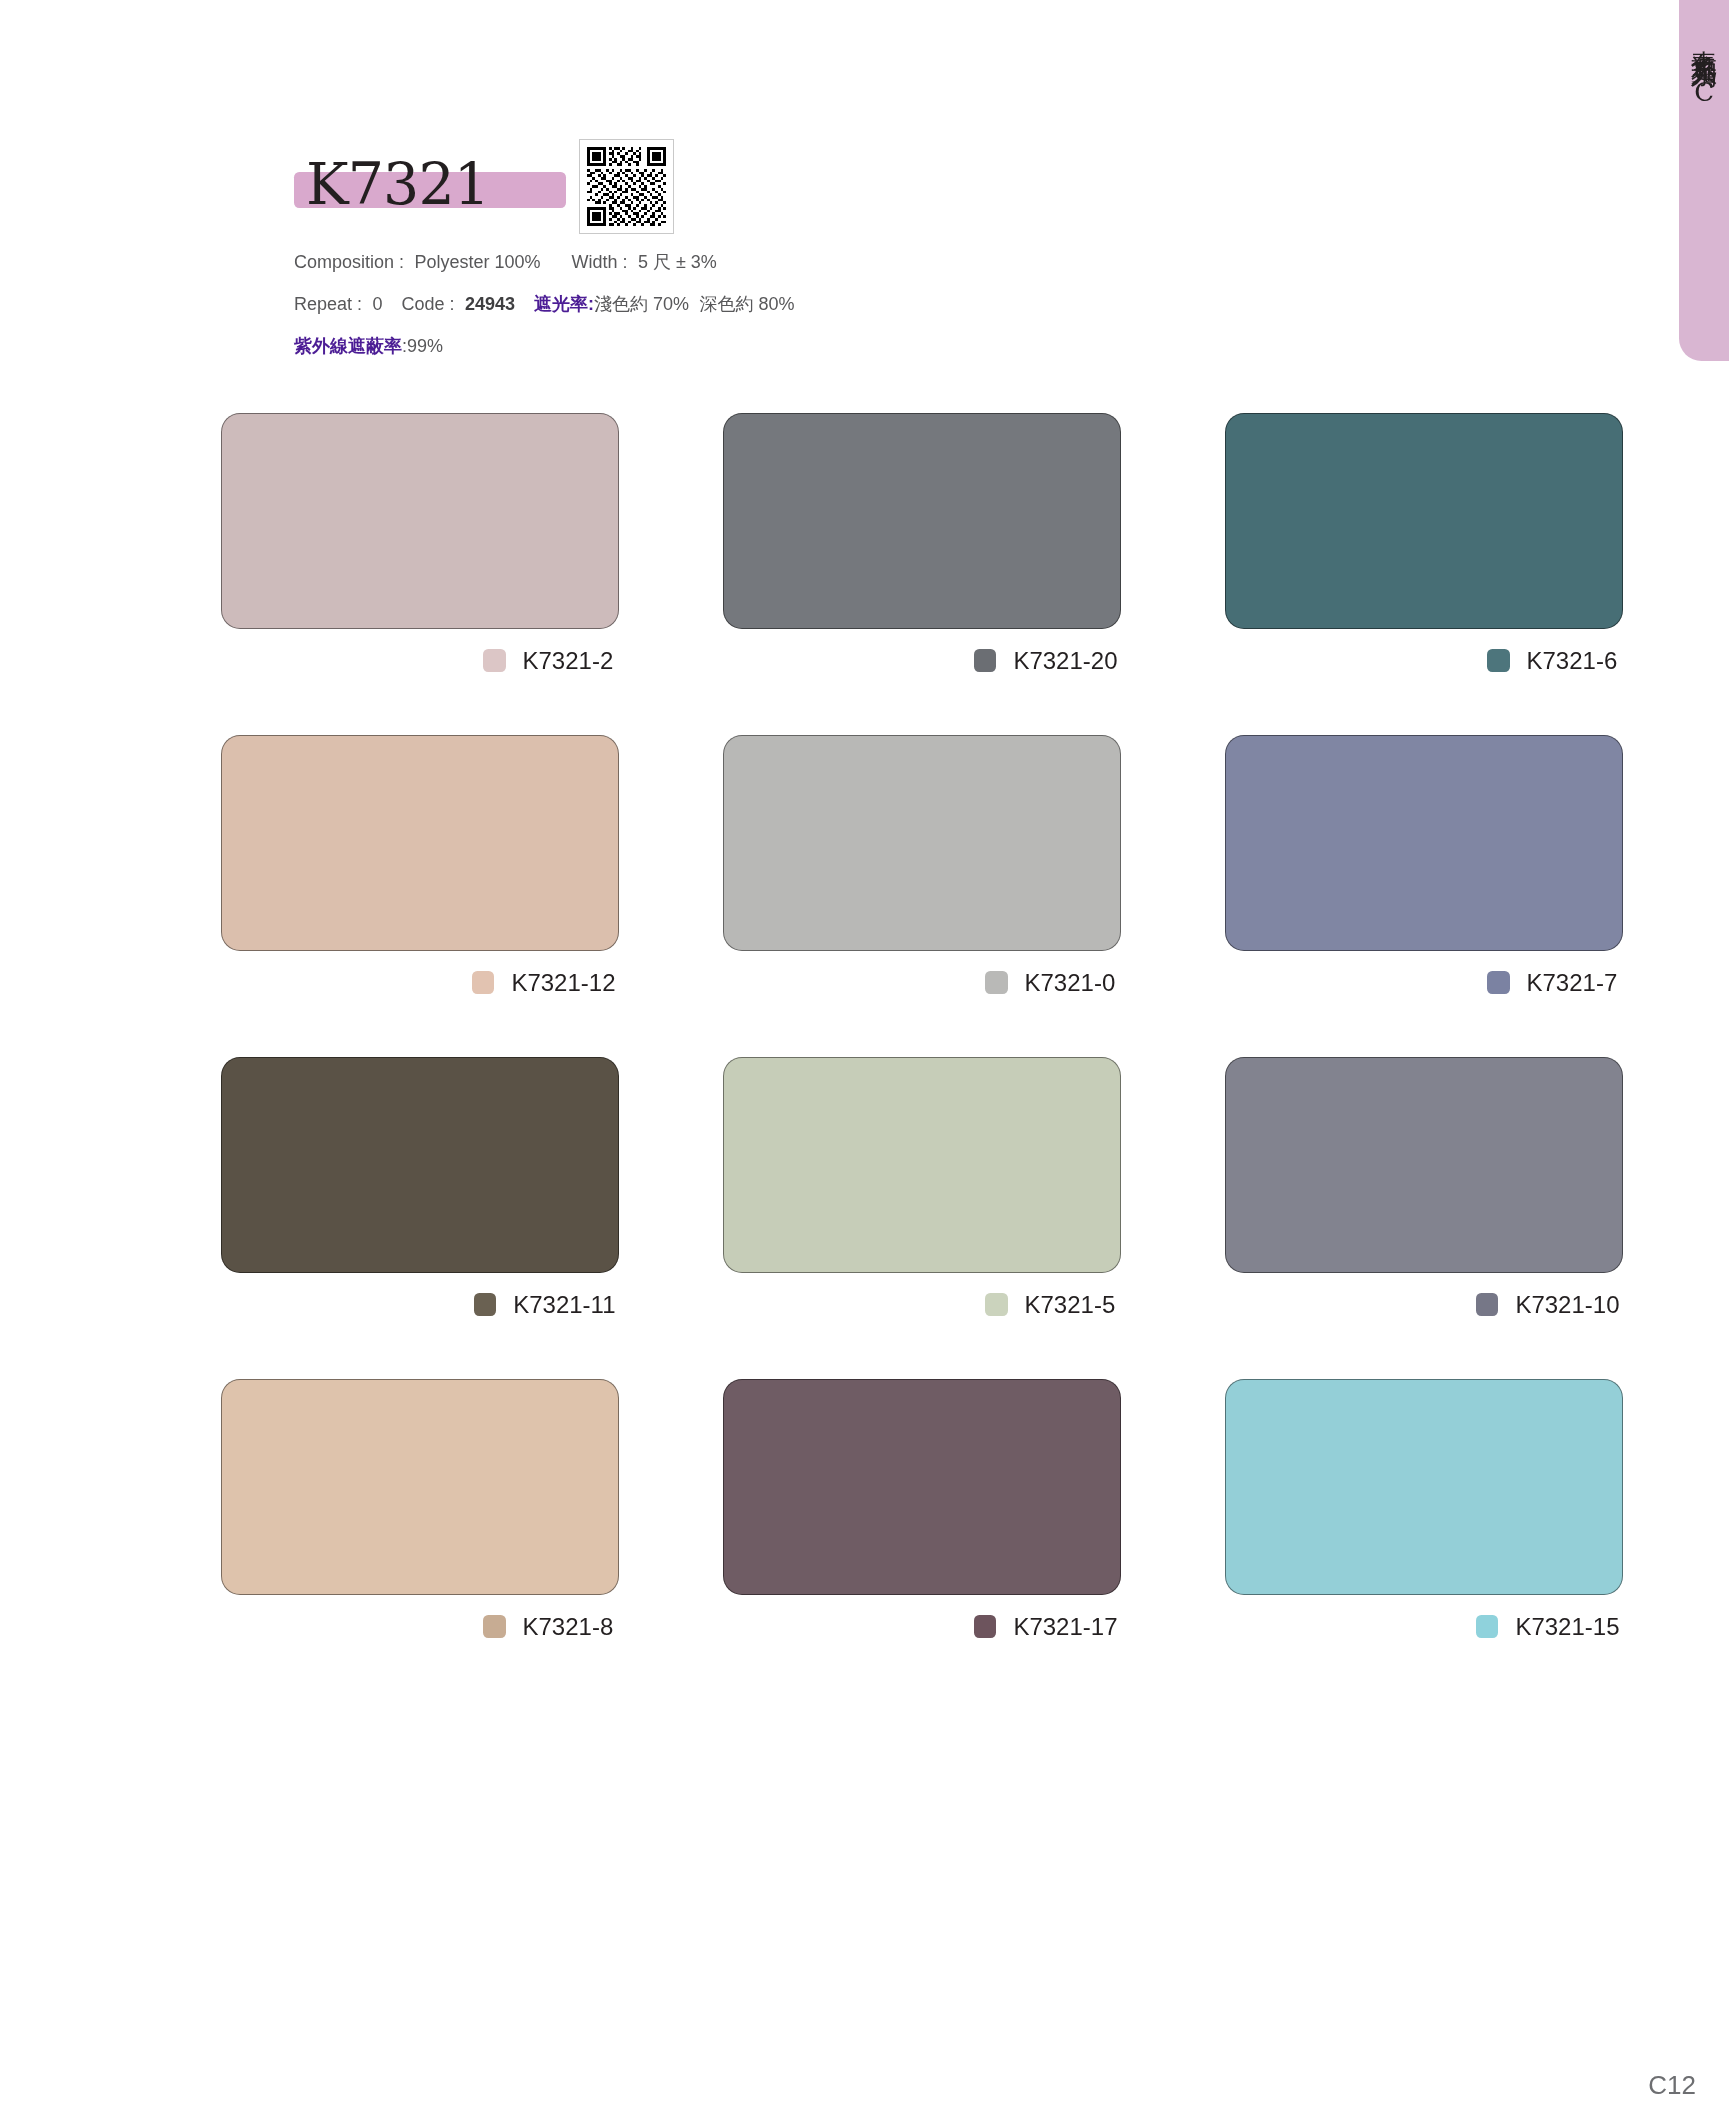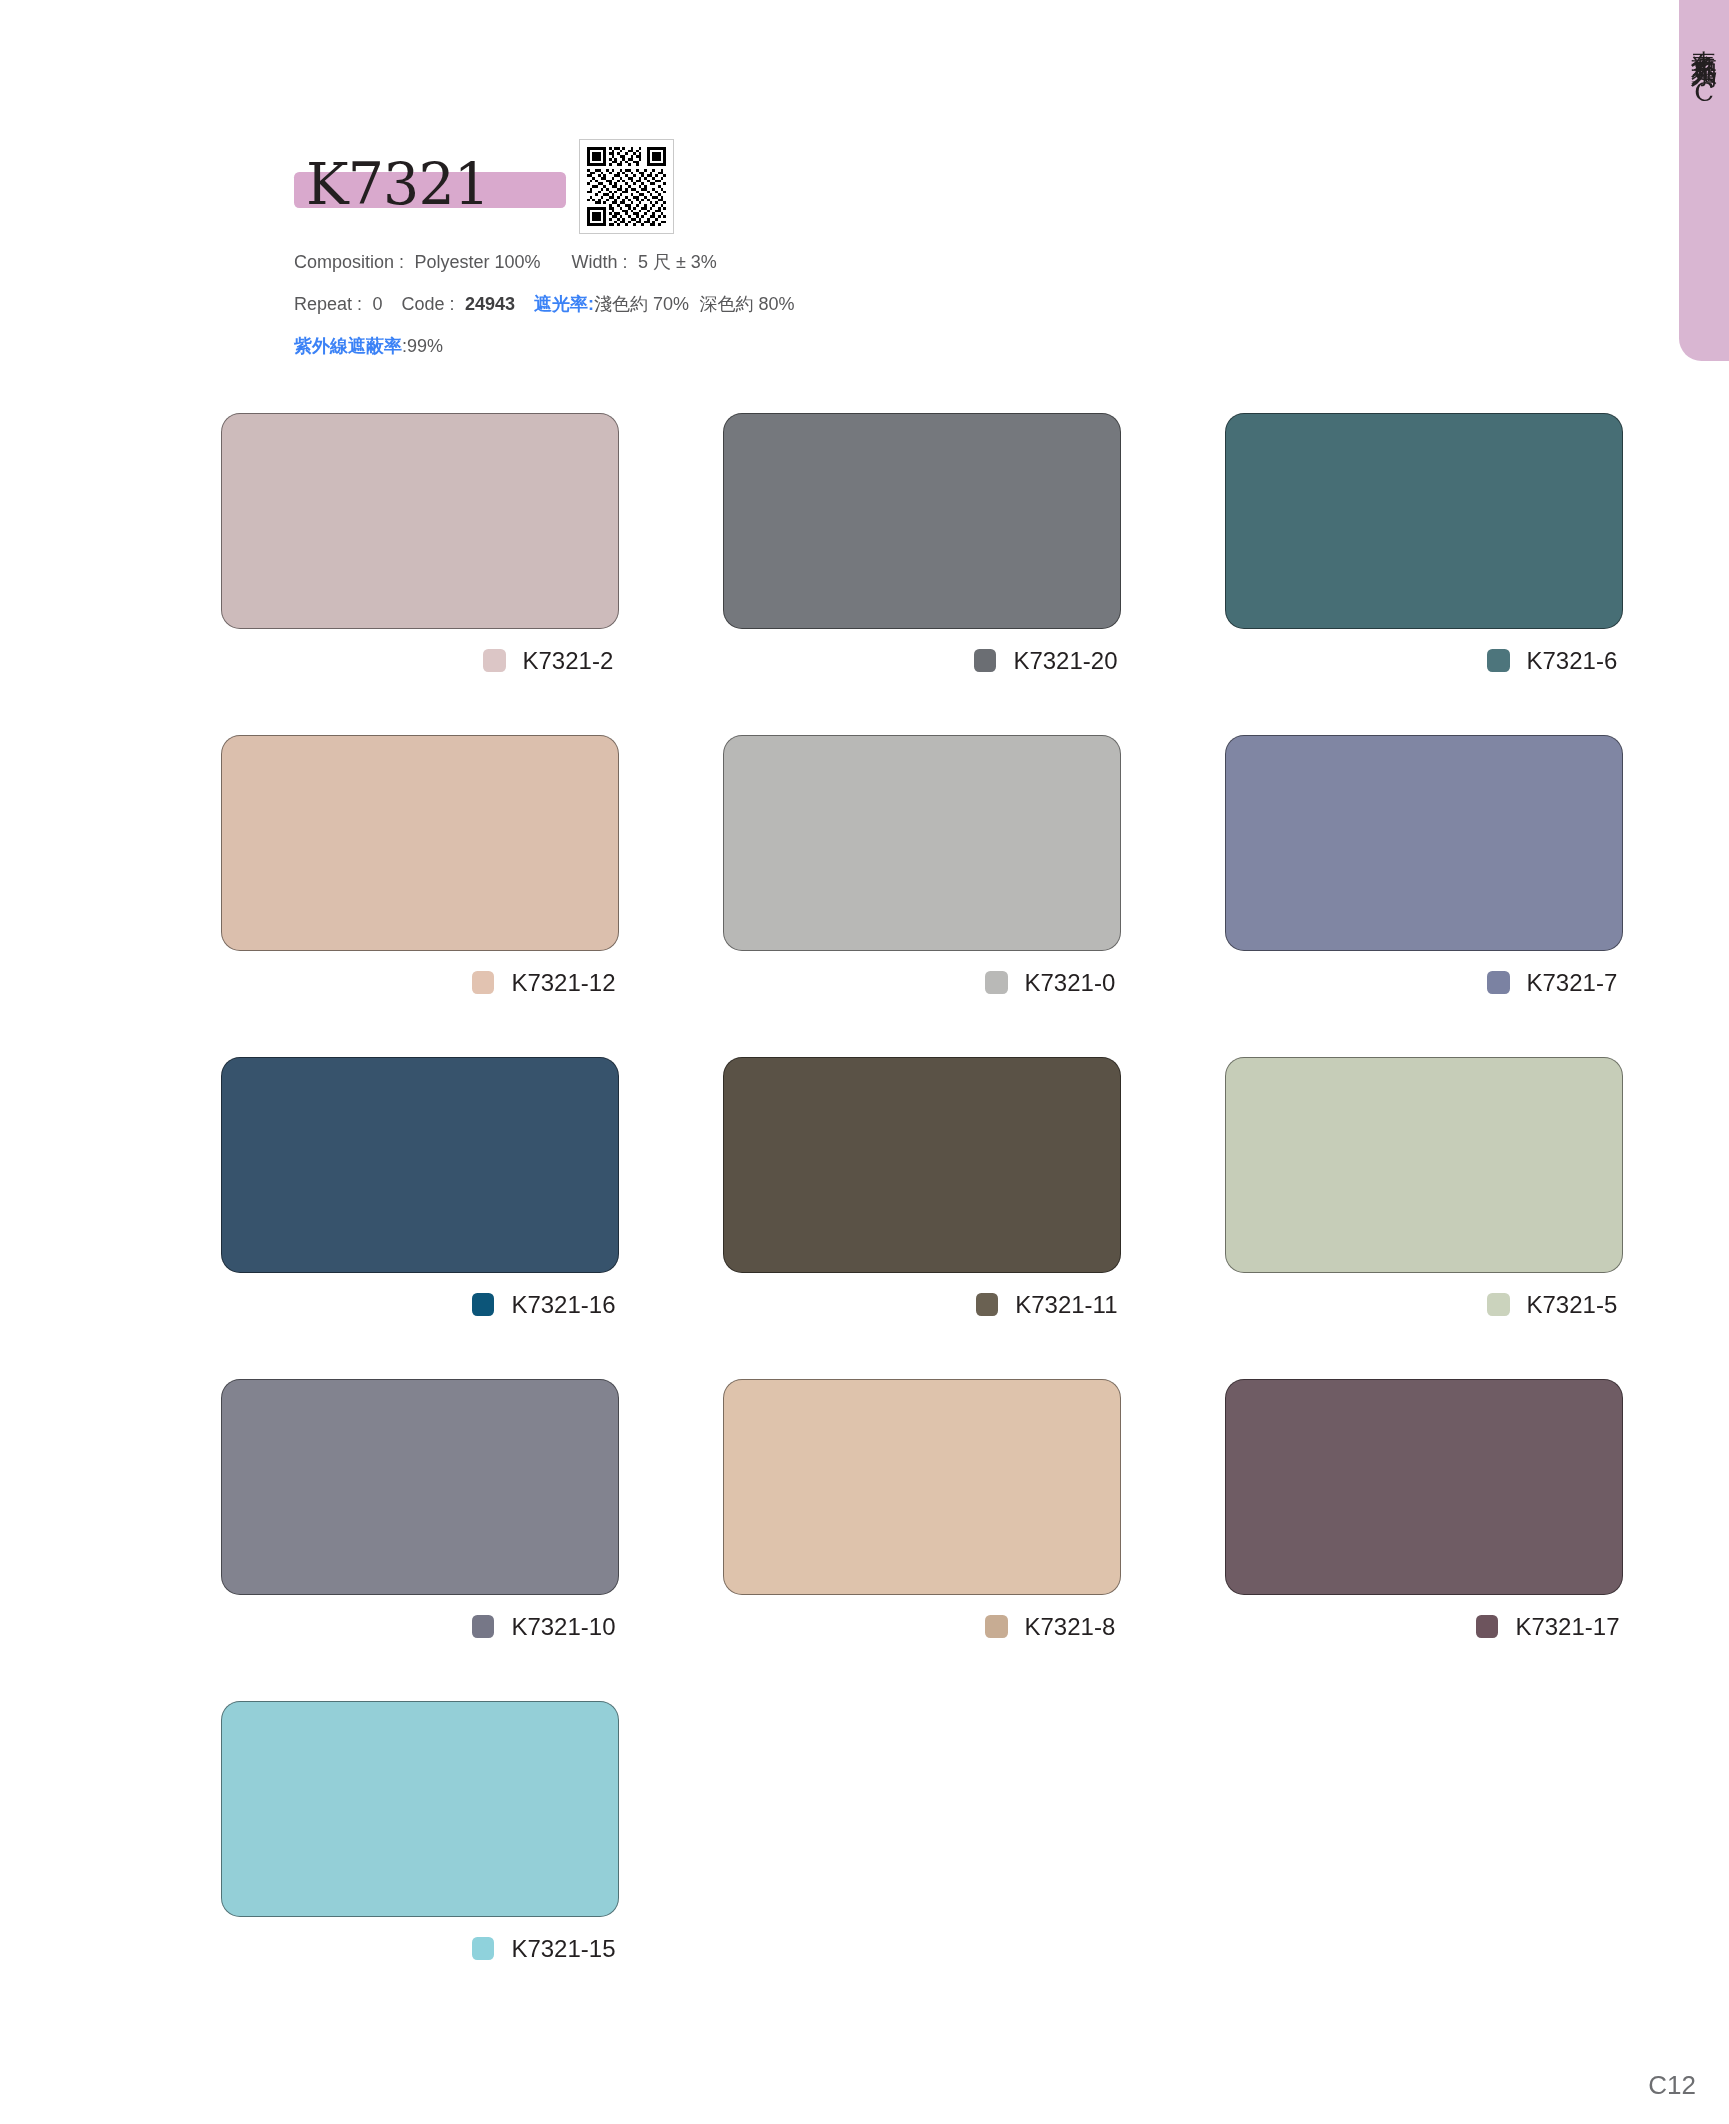--- a/index.html
+++ b/index.html
@@ -89,21 +89,21 @@
   }
   .spec-line {
     font-size: 18px;
     line-height: 42px;
     white-space: nowrap;
   }
   .spec-strong { font-weight: bold; color: #3f3f41; }
   .spec-cjk {
     font-family: Liberation Sans, sans-serif;
     font-weight: bold;
-    color: #3b82f6;
+    color: #4c1d95;
   }
   .gap-l { display: inline-block; width: 31px; }
   .gap-m { display: inline-block; width: 19px; }
   .gap-s { display: inline-block; width: 10.4px; }
 
   
   .grid {
     position: absolute;
     left: 221px;
     top: 413px;
@@ -452,27 +452,20 @@
 
   <div class="cell">
     <div class="swatch" style="background: rgb(128, 134, 163);"></div>
     <div class="label-row">
       <span class="chip" style="background: rgb(123, 130, 162);"></span>
       <span class="label-text">K7321-7</span>
     </div>
   </div>
 
 
-  <div class="cell">
-    <div class="swatch" style="background: rgb(55, 83, 108);"></div>
-    <div class="label-row">
-      <span class="chip" style="background: rgb(12, 85, 121);"></span>
-      <span class="label-text">K7321-16</span>
-    </div>
-  </div>
 
   <div class="cell">
     <div class="swatch" style="background: rgb(90, 82, 70);"></div>
     <div class="label-row">
       <span class="chip" style="background: rgb(106, 97, 82);"></span>
       <span class="label-text">K7321-11</span>
     </div>
   </div>
 
   <div class="cell">

